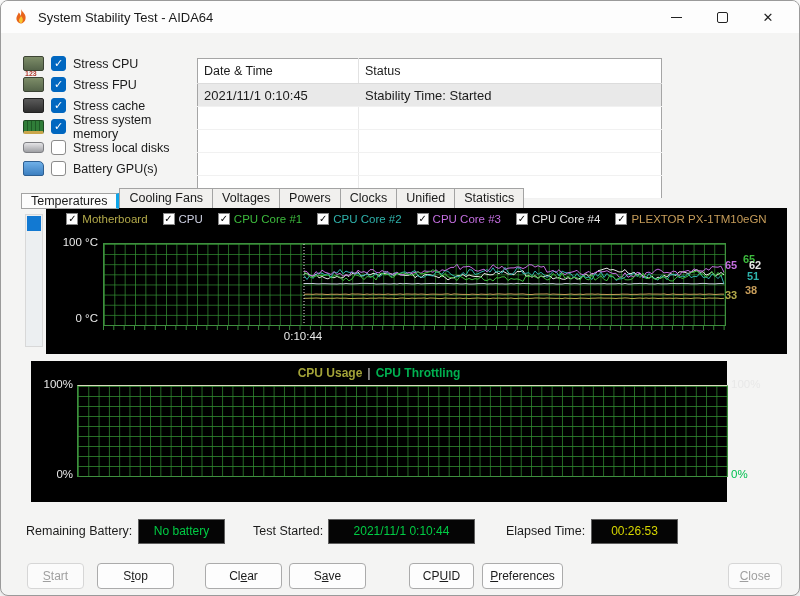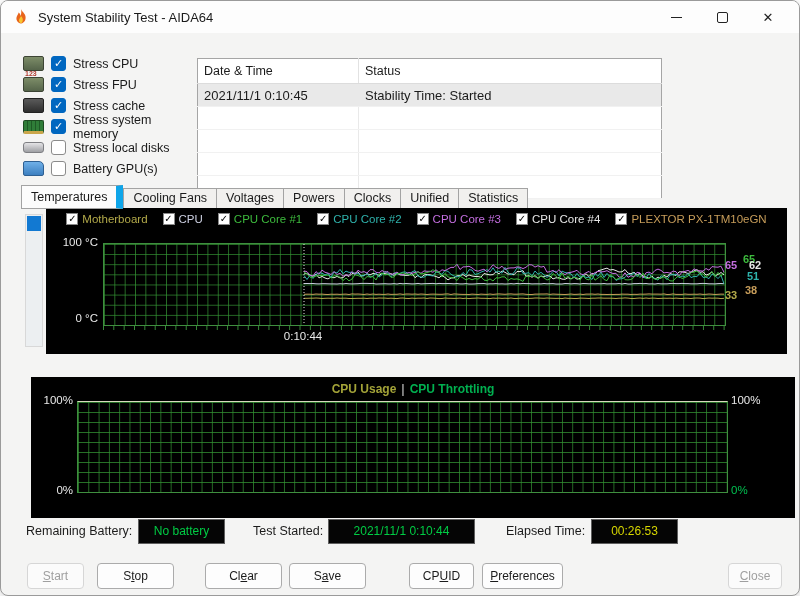--- a/index.html
+++ b/index.html
@@ -34,25 +34,25 @@
   .log-table th{font-weight:normal;text-align:left;font-size:12.5px;color:#1b1b1b;padding:2px 6px;height:20px;border-bottom:1px solid #dcdcdc;}
   .log-table th:first-child{width:148px;border-right:1px solid #e2e2e2;}
   .log-table td{font-size:13px;color:#1b1b1b;padding:1px 6px;height:20px;border-bottom:1px solid #f1f1f1;overflow:hidden;white-space:nowrap;}
   .log-table td:first-child{border-right:1px solid #e9e9e9;}
   .log-table tr.sel td{background:#e9e9e9;}
   
   .tabs{position:absolute;left:20px;top:186px;display:flex;align-items:flex-end;height:22px;}
   .tab{font-size:12.5px;color:#1b1b1b;background:#f1f0ee;border:1px solid #a3a3a3;border-right:none;
        padding:2px 9px 3px 9px;height:21px;box-sizing:border-box;display:flex;align-items:center;}
   .tab:last-child{border-right:1px solid #a3a3a3;}
-  .tab.active{background:#fcfcfc;height:24px;border-right:7px solid #0ea5e9;position:relative;z-index:2;}
+  .tab.active{background:#fcfcfc;height:16px;border-right:3px solid #0ea5e9;position:relative;z-index:2;}
   
   .panel{position:absolute;background:#000;}
   .panel1{left:45px;top:207px;width:741px;height:146px;}
-  .panel2{left:30px;top:360px;width:764px;height:141px;margin-top:16px;}
+  .panel2{left:30px;top:360px;width:696px;height:141px;}
   .vscroll{position:absolute;left:24px;top:213px;width:18px;height:133px;background:#eceff1;border:1px solid #d8d8d8;box-sizing:border-box;}
   .vthumb{position:absolute;left:1px;top:1px;width:14px;height:15px;background:#1279d2;}
   .legend{position:absolute;left:0;top:5px;width:100%;display:flex;justify-content:center;gap:15px;}
   .legend-item{display:flex;align-items:center;gap:4px;}
   .legend-cb{width:12px;height:12px;background:#fff;border:1px solid #888;box-sizing:border-box;font-size:10px;line-height:10px;color:#000;text-align:center;}
   .legend-label{font-size:11.5px;}
   .plot{position:absolute;background-color:#000;border:1px solid #3f8f3f;
         background-image:linear-gradient(to right,rgba(52,148,52,.75) 1px,transparent 1px),
                          linear-gradient(to bottom,rgba(52,148,52,.75) 1px,transparent 1px);}
   .plot-1{left:57px;top:35px;width:621px;height:81px;background-size:10.35px 10.125px;}

